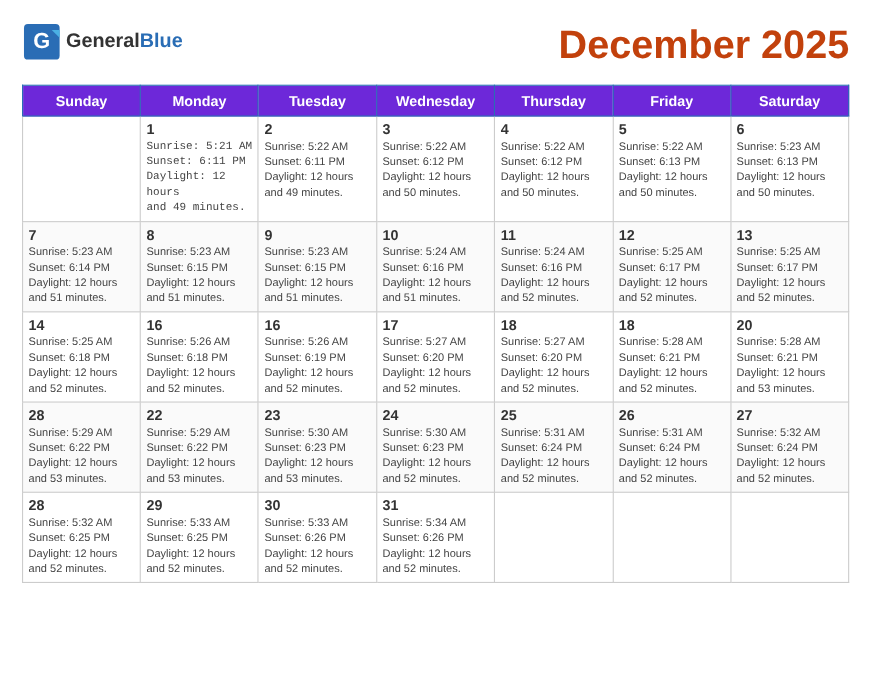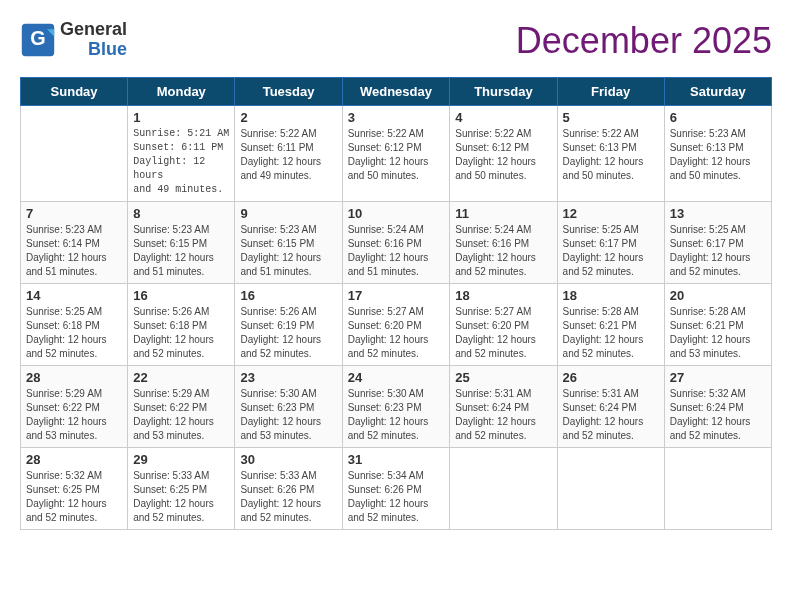--- a/index.html
+++ b/index.html
@@ -16,39 +16,38 @@
       align-items: flex-start;
       margin-bottom: 15px;
     }
     .logo {
       display: flex;
       align-items: center;
       gap: 4px;
     }
     .logo-text {
       display: flex;
-      flex-direction: column;
+      flex-direction: row;
       font-size: 18px;
       font-weight: bold;
       line-height: 1.1;
-      align-items: flex-end;
     }
     .logo-general { color: #333; }
     .logo-blue { color: #2a6db5; }
     .logo-icon {
       width: 36px;
       height: 36px;
     }
     .title-area {
       text-align: right;
     }
     .month-title {
       font-size: 36px;
-      font-weight: normal;
-      color: #701a75;
+      font-weight: bold;
+      color: #c2410c;
       text-align: right;
     }
     .location-title {
       font-size: 16px;
       color: #555;
     }
     .calendar {
       width: 100%;
       border-collapse: collapse;
       border: 1px solid #ccc;
@@ -82,21 +81,21 @@
     .empty-cell {
       background: #f9f9f9;
     }
     tr:nth-child(even) td {
       background: #fafafa;
     }
     tr:nth-child(odd) td {
       background: #fff;
     }
     .calendar thead tr th {
-      background: #0c4a6e;
+      background: #6d28d9;
     }
   </style>
 </head>
 <body>
 
 <div class="header-area">
   <div class="logo">
     <svg class="logo-icon" viewBox="0 0 40 40">
       <rect x="2" y="2" width="36" height="36" rx="4" fill="#2a6db5"></rect>
       <text x="20" y="26" font-size="22" font-weight="bold" fill="white" text-anchor="middle" font-family="Arial">G</text>

